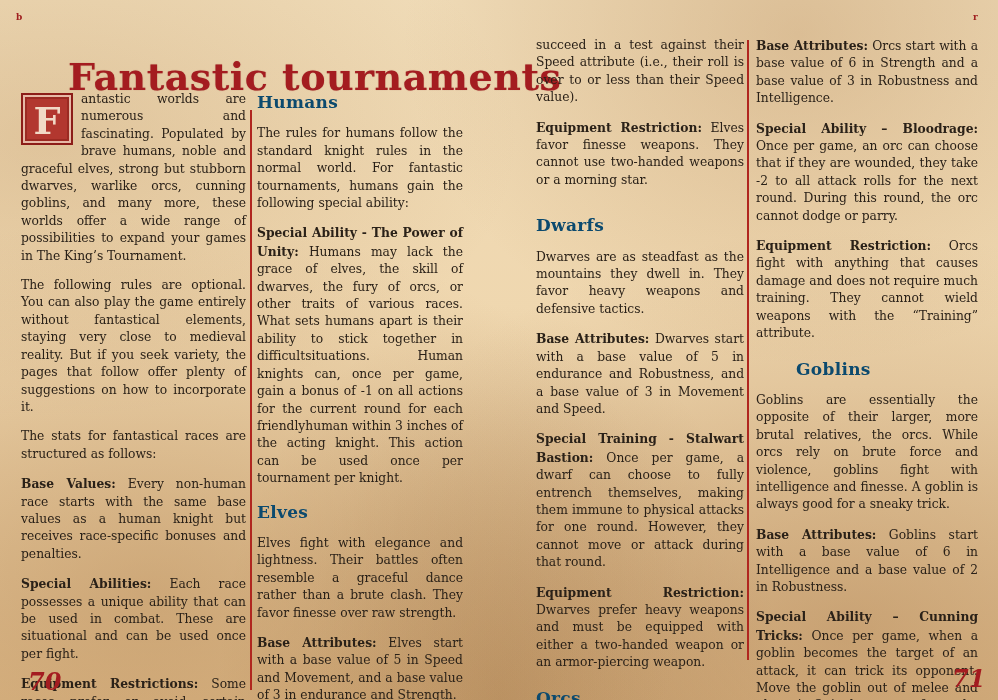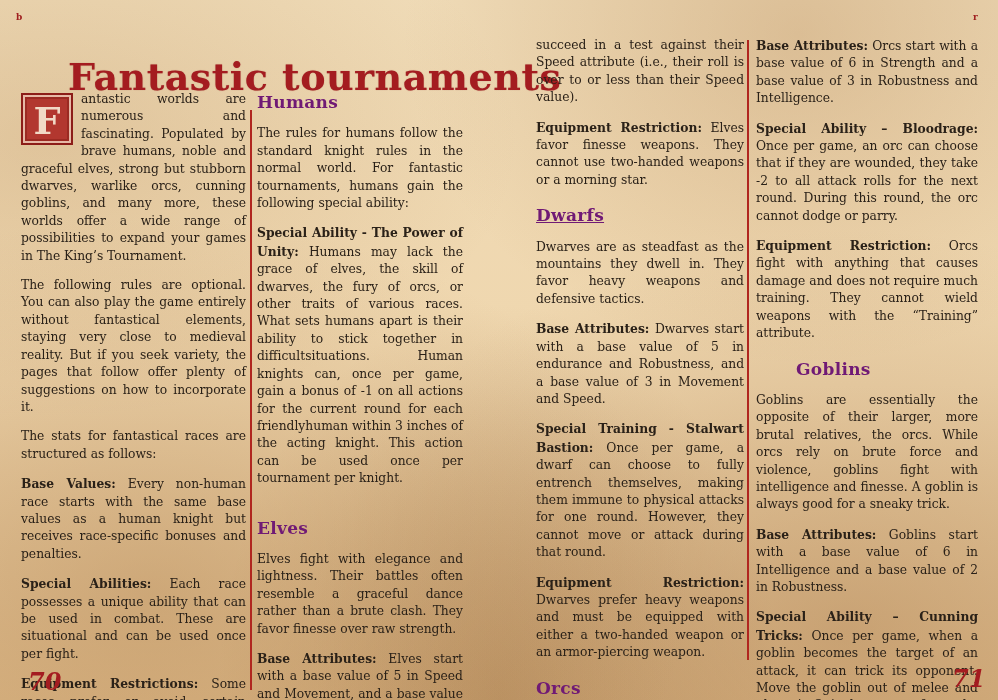--- a/index.html
+++ b/index.html
@@ -50,21 +50,21 @@
     position: relative;
     box-shadow: inset 0 0 0 2px #e6b9a6, inset 0 0 0 4px #9b2a22;
   }
   .dropcap span {
     position: absolute; left: 0; right: 0; top: 4px; text-align: center;
     font-family: "DejaVu Serif", serif; font-size: 38px; font-weight: bold;
     color: #f1d9c6; line-height: 44px;
   }
   .section-heading {
     font-family: "DejaVu Serif", "Liberation Serif", serif;
-    font-size: 17px; font-weight: bold; color: #701a75; margin: 4px 0 14px 0;
+    font-size: 17px; font-weight: bold; color: #0c4a6e; margin: 4px 0 14px 0;
     letter-spacing: 0.3px;
   }
   .page-number {
     position: absolute; font-family: "DejaVu Serif", serif; font-weight: bold;
     font-style: italic; font-size: 24px; color: #a41c20;
   }
   .pn-left { left: 28px; top: 667px; }
   .pn-right { left: 952px; top: 664px; }
 </style>
 </head>
@@ -86,37 +86,37 @@
     <p><b>Special Abilities:</b><span> Each race possesses a unique ability that can be used in combat. These are situational and can be used once per fight.</span></p>
     <p><b>Equipment Restrictions:</b><span> Some races prefer or avoid certain weapons or armor. These limitations are specified in their equipment restrictions.</span></p>
   </div>
 
   <div class="rule rule-left"></div>
 
   <div class="col col-2">
     <div class="section-heading">Humans</div>
     <p>The rules for humans follow the standard knight rules in the normal world. For fantastic tournaments, humans gain the following special ability:</p>
     <p><b>Special Ability - The Power of Unity:</b><span> Humans may lack the grace of elves, the skill of dwarves, the fury of orcs, or other traits of various races. What sets humans apart is their ability to stick together in difficultsituations. Human knights can, once per game, gain a bonus of -1 on all actions for the current round for each friendlyhuman within 3 inches of the acting knight. This action can be used once per tournament per knight.</span></p>
-    <div class="section-heading" style="margin-top:32px;">Elves</div>
+    <div class="section-heading" style="margin-top:16px;">Elves</div>
     <p>Elves fight with elegance and lightness. Their battles often resemble a graceful dance rather than a brute clash. They favor finesse over raw strength.</p>
     <p><b>Base Attributes:</b><span> Elves start with a base value of 5 in Speed and Movement, and a base value of 3 in endurance and Strength.</span></p>
 
   </div>
 
   <span class="page-number pn-left">70</span>
 </div>
 
 <div class="page page-right">
   <span class="corner-mark" style="left:474px;">r</span>
 </div>
 
 <div class="col col-3">
   <p>succeed in a test against their Speed attribute (i.e., their roll is over to or less than their Speed value).</p>
   <p><b>Equipment Restriction:</b><span> Elves favor finesse weapons. They cannot use two-handed weapons or a morning star.</span></p>
-  <div class="section-heading" style="margin-top:18px;text-decoration:underline;">Dwarfs</div>
+  <div class="section-heading" style="margin-top:28px;">Dwarfs</div>
   <p>Dwarves are as steadfast as the mountains they dwell in. They favor heavy weapons and defensive tactics.</p>
   <p><b>Base Attributes:</b><span> Dwarves start with a base value of 5 in endurance and Robustness, and a base value of 3 in Movement and Speed.</span></p>
   <p><b>Special Training - Stalwart Bastion:</b><span> Once per game, a dwarf can choose to fully entrench themselves, making them immune to physical attacks for one round. However, they cannot move or attack during that round.</span></p>
   <p><b>Equipment Restriction:</b><span> Dwarves prefer heavy weapons and must be equipped with either a two-handed weapon or an armor-piercing weapon.</span></p>
   <div class="section-heading" style="margin-top:18px;">Orcs</div>
 
 </div>
 
 <div class="rule rule-right"></div>
 

